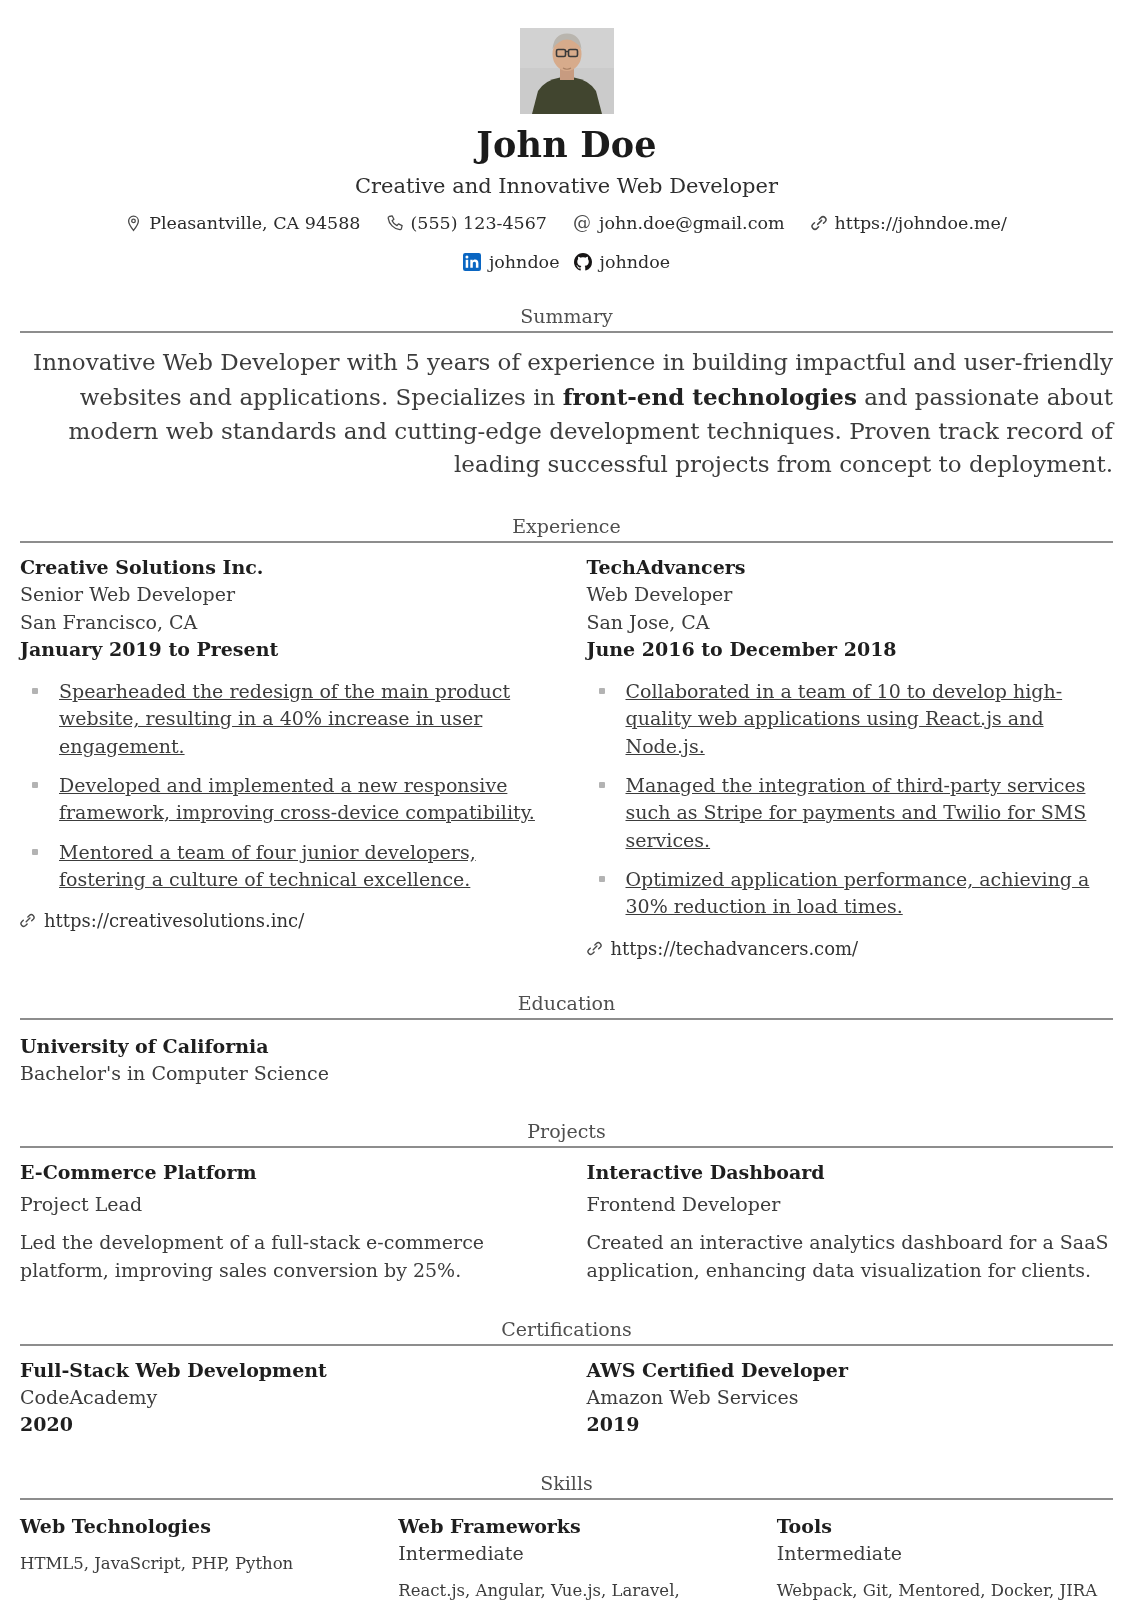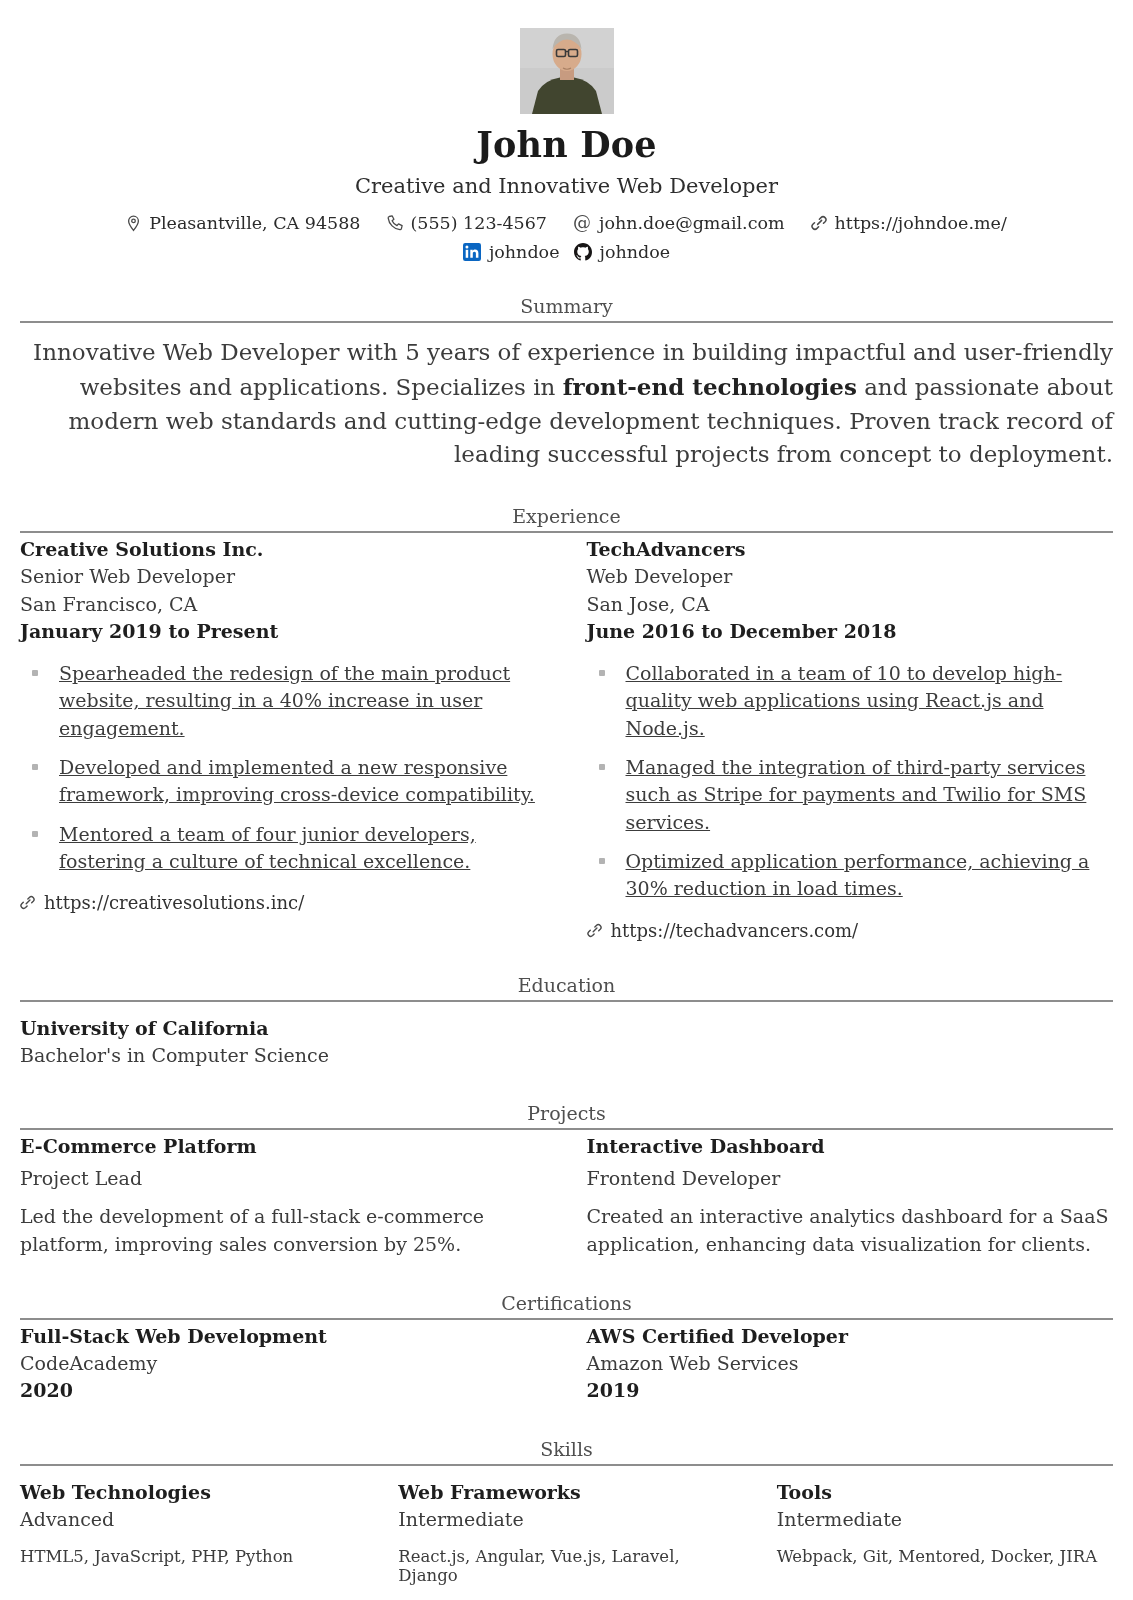--- a/index.html
+++ b/index.html
@@ -7,32 +7,32 @@
   body { font-family:"DejaVu Serif","Liberation Serif",serif; color:#3c3c3c; }
   .page { width:1133px; min-height:1600px; margin:0 auto; background:#fff; padding:28px 20px 60px; }
 
   
   .resume-header { text-align:center; }
   .photo-wrap { display:flex; justify-content:center; }
   .photo-wrap svg { display:block; }
   .candidate-name { font-size:35px; font-weight:700; color:#1b1b1b; margin-top:10px; letter-spacing:.2px; }
   .candidate-title { font-size:21px; color:#2e2e2e; margin-top:9px; }
   .contact-row { display:flex; justify-content:center; align-items:flex-start; gap:26px; margin-top:15px; font-size:17.5px; color:#2b2b2b; flex-wrap:wrap; }
-  .contact-row.second { margin-top:9px; gap:14px; }
+  .contact-row.second { margin-top:19px; gap:14px; }
   .contact-item { display:inline-flex; align-items:center; gap:8px; }
   .contact-item svg { display:block; }
   .icon-gray { stroke:#4a4a4a; fill:none; stroke-width:1.4; }
   .at-glyph { font-size:18px; color:#4a4a4a; line-height:1; }
 
   
   .section { margin-top:33px; }
   .section-heading { text-align:center; font-size:19px; color:#4f4f4f; }
   .section-rule { border:0; border-top:2px solid #8d8d8d; margin:4px 0 0; }
 
-  .grid-2 { display:grid; grid-template-columns:1fr 1fr; column-gap:40px; margin-top:3px; }
+  .grid-2 { display:grid; grid-template-columns:1fr 1fr; column-gap:40px; margin-top:11px; }
   .grid-3 { display:grid; grid-template-columns:1fr 1fr 1fr; column-gap:42px; margin-top:13px; }
 
   .line { font-size:19px; line-height:1.43; color:#3c3c3c; }
   .line.bold { font-weight:700; color:#1e1e1e; }
 
   .summary-text { margin-top:13px; font-size:23px; line-height:1.47; color:#3c3c3c;text-align:right; }
   .summary-text .emph { font-weight:700; color:#222; }
 
   ul.bullets { list-style:none; margin:15px 0 0; padding:0 0 0 12px; }
   ul.bullets li { position:relative; padding-left:27px; margin-top:12px; font-size:19px; line-height:1.44; color:#3c3c3c;text-decoration:underline; }
@@ -214,21 +214,20 @@
       </div>
     </div>
   </section>
 
   <section class="section">
     <div class="section-heading">Skills</div>
     <hr class="section-rule">
     <div class="grid-3">
       <div class="entry">
         <div class="line bold">Web Technologies</div>
-        <div class="line">Advanced</div>
         <div class="skill-items">HTML5, JavaScript, PHP, Python</div>
       </div>
       <div class="entry">
         <div class="line bold">Web Frameworks</div>
         <div class="line">Intermediate</div>
         <div class="skill-items">React.js, Angular, Vue.js, Laravel, Django</div>
       </div>
       <div class="entry">
         <div class="line bold">Tools</div>
         <div class="line">Intermediate</div>

